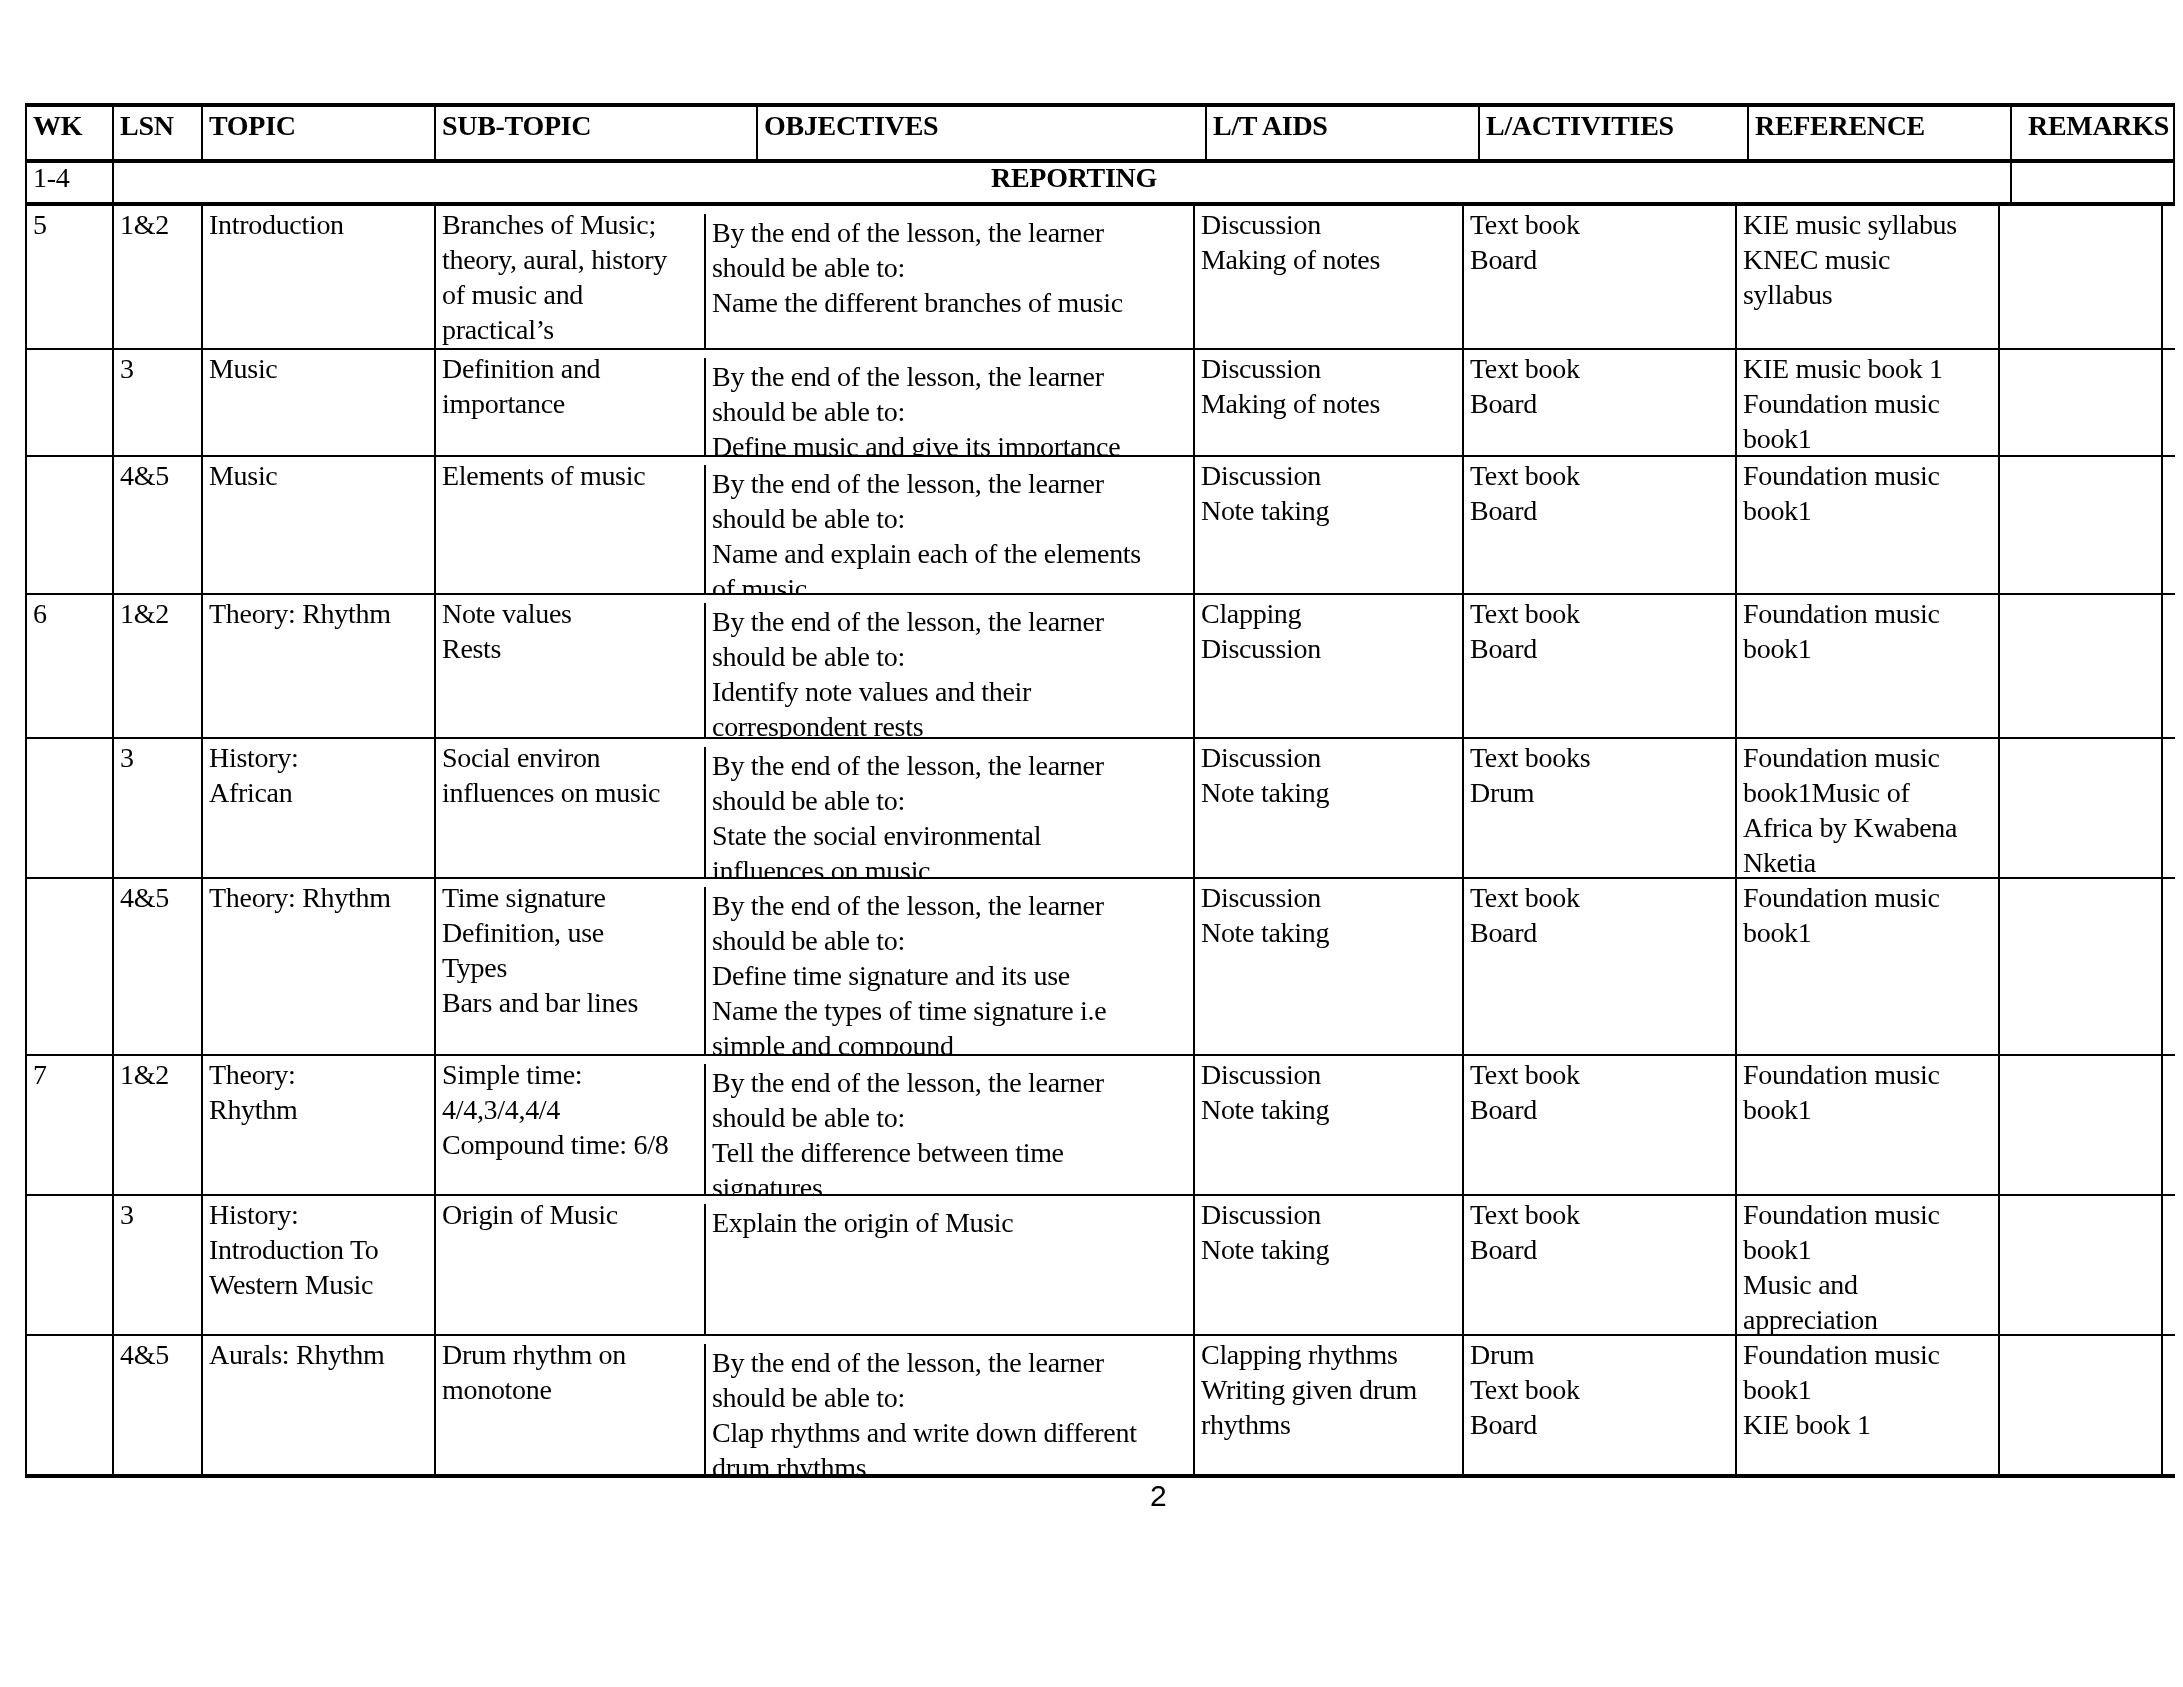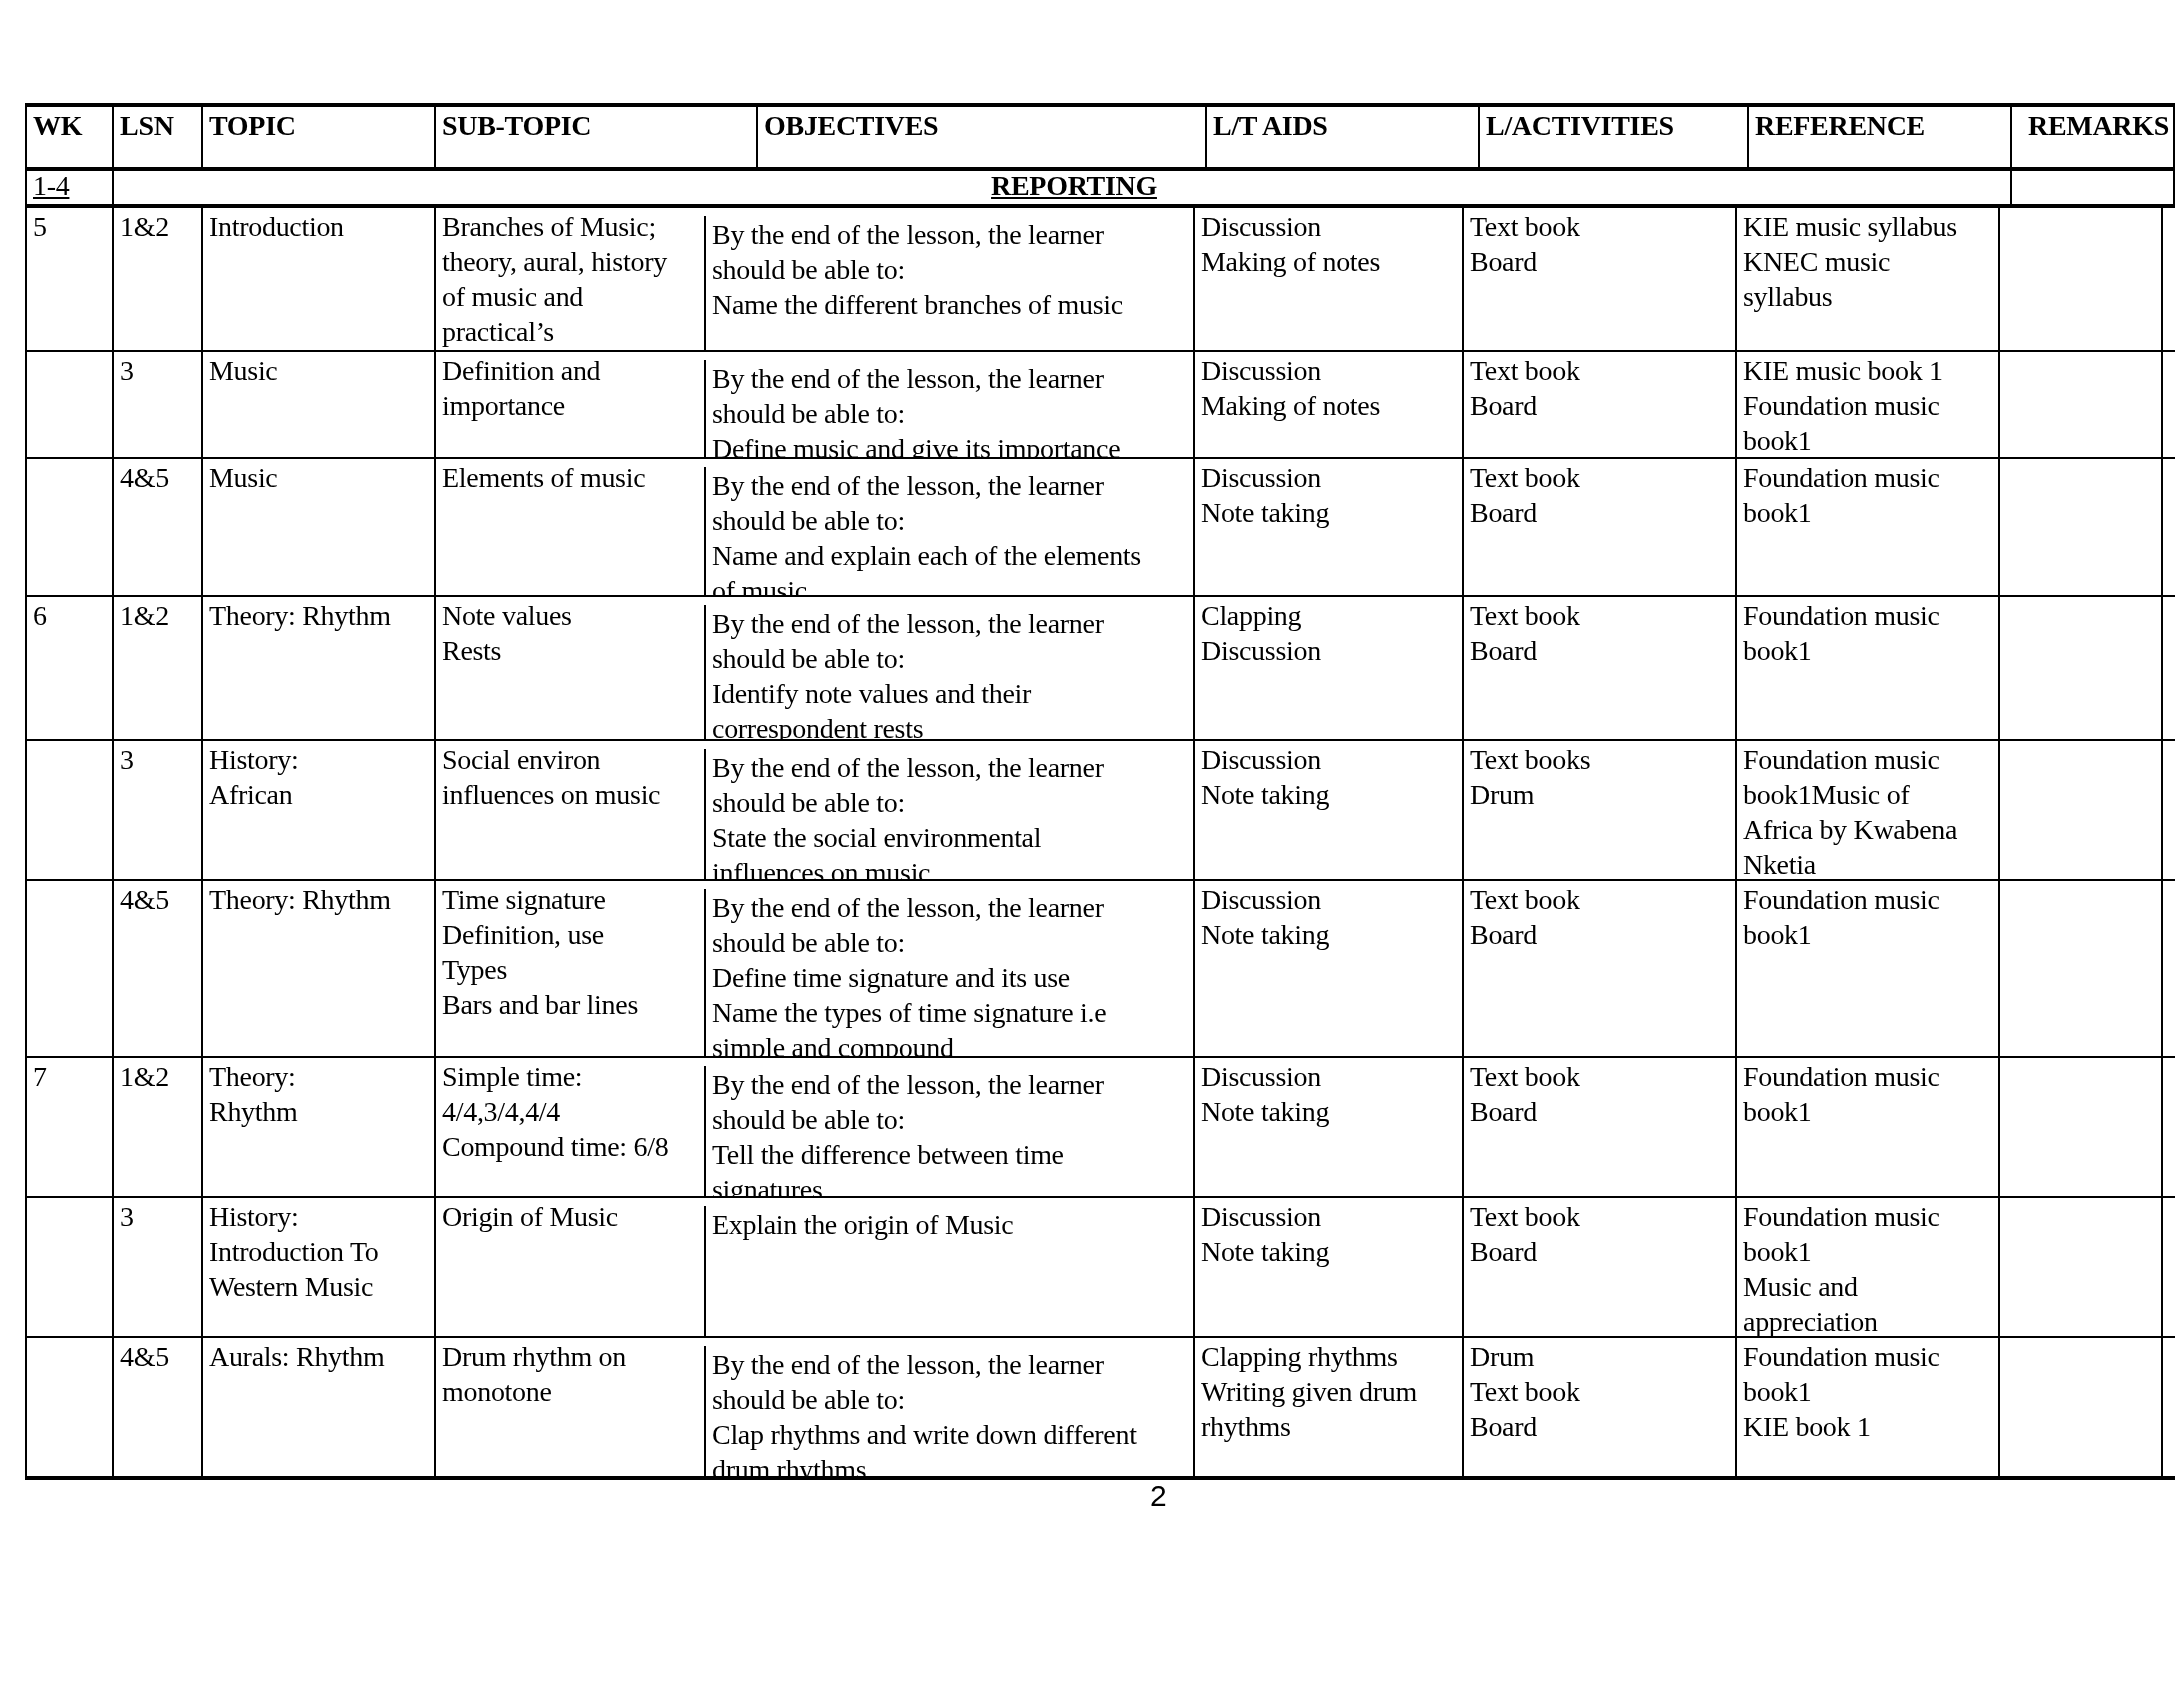--- a/index.html
+++ b/index.html
@@ -33,22 +33,22 @@
   .c-aids { width: 273px; }
   .c-ref  { width: 263px; }
   .c-rem  { width: 165px; }
   
   .h-sub  { width: 322px; }
   .h-obj  { width: 449px; }
   
   .c-merged { width: 1898px; padding-left: 28px; }
 
   
-  .h-head { height: 64px; }
-  .h-rep  { height: 37px; text-decoration: underline; }
+  .h-head { height: 56px; }
+  .h-rep  { height: 43px; }
   .h-rep .cell { line-height: 28px; padding-top: 0.7px; }
   .hr0 { height: 144px; }
   .hr1 { height: 107px; }
   .hr2 { height: 138px; }
   .hr3 { height: 144px; }
   .hr4 { height: 140px; }
   .hr5 { height: 177px; }
   .hr6 { height: 140px; }
   .hr7 { height: 140px; }
   .hr8 { height: 142px; }

